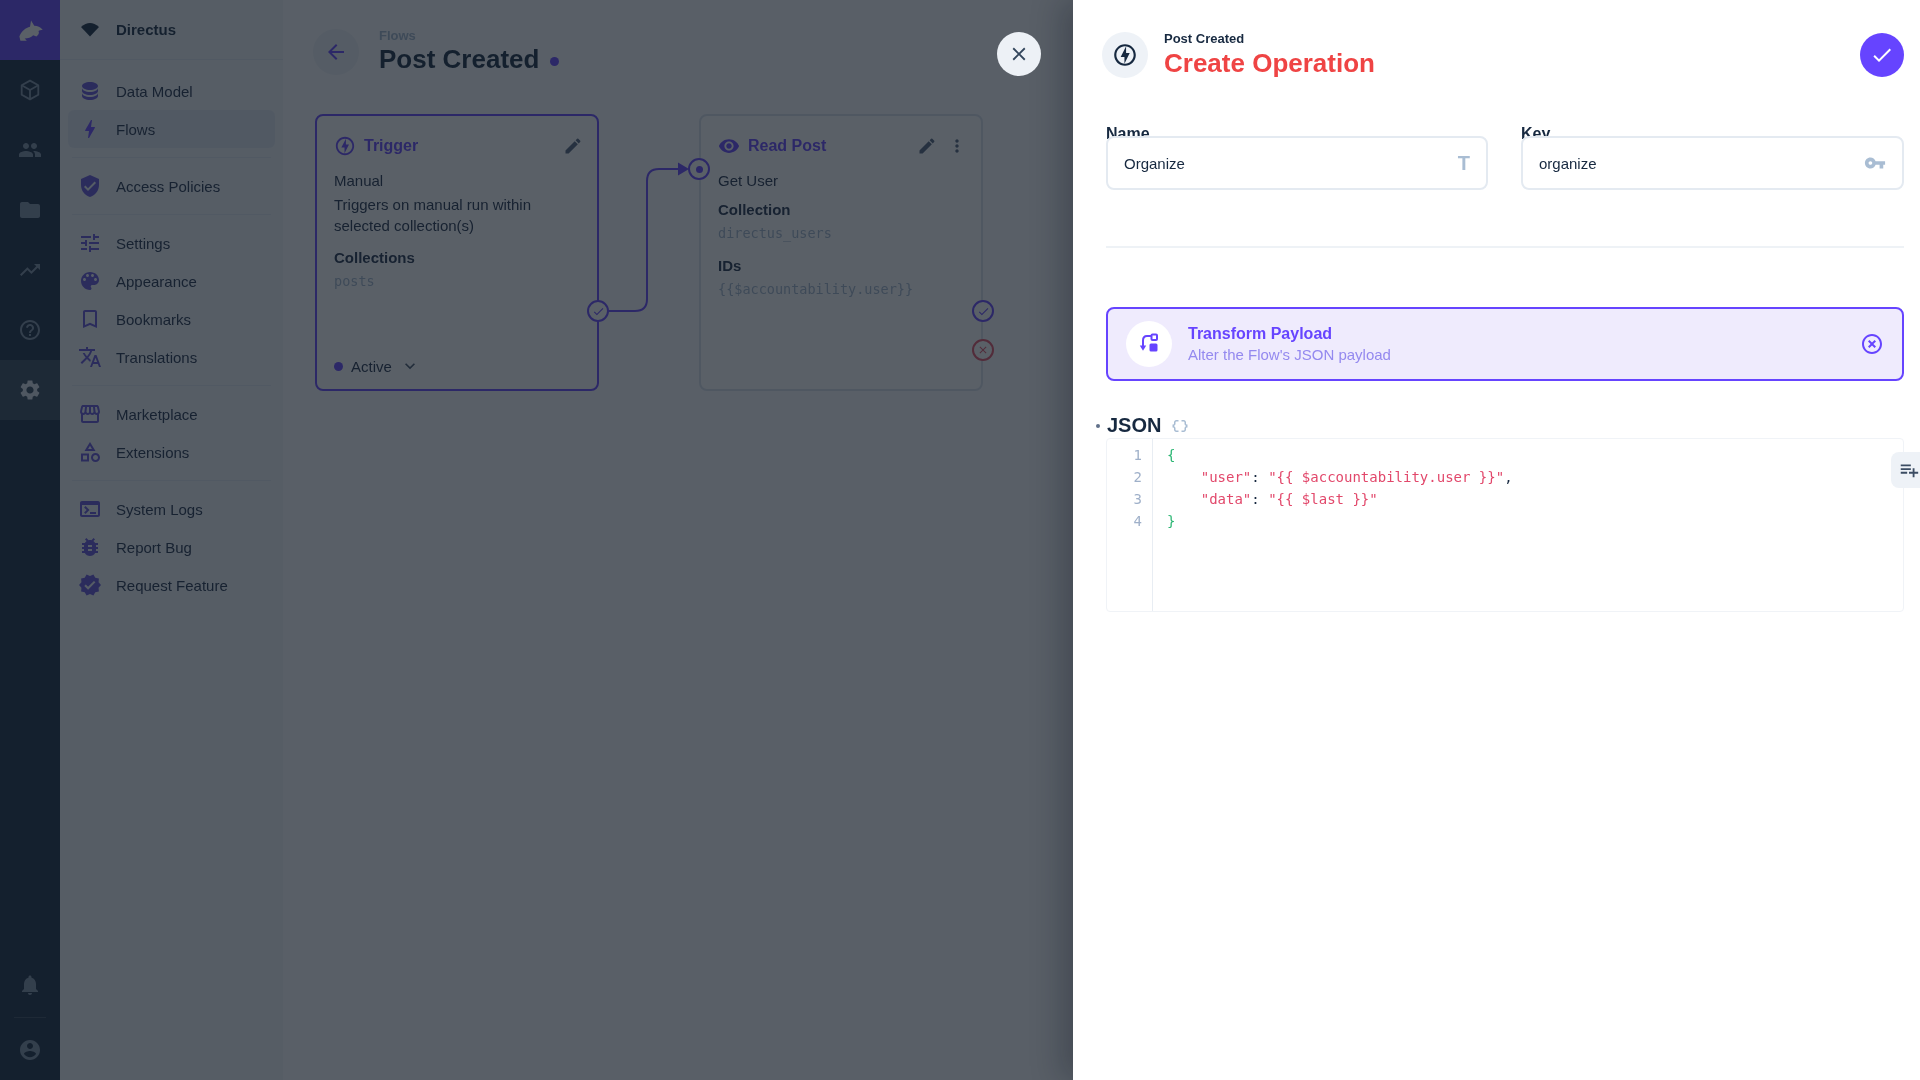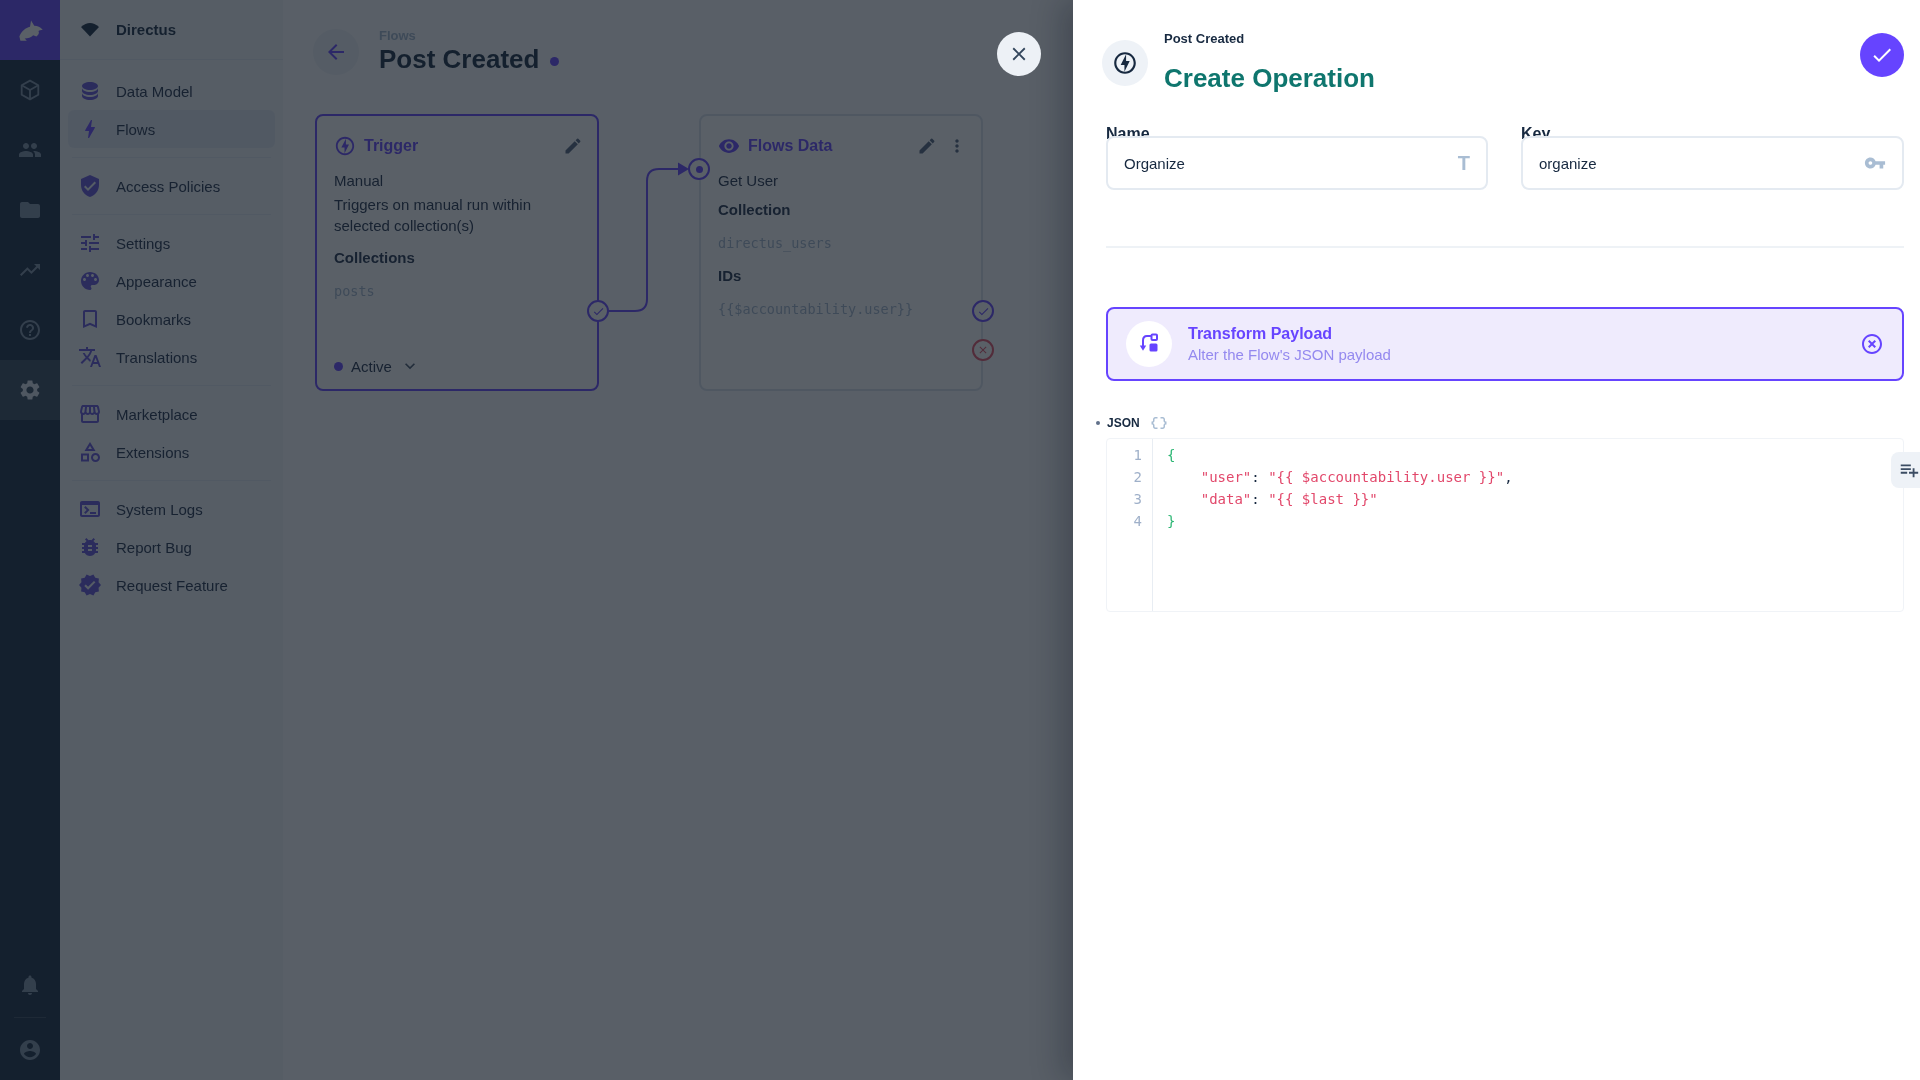--- a/index.html
+++ b/index.html
@@ -40,60 +40,60 @@
   .panel.readdata { left:416px; top:114px; border:2px solid #d9e1ec; }
   .panel-header { display:flex; align-items:center; gap:8px; padding:19px 14px 0 17px; }
   .panel-hicon { display:flex; color:var(--accent); }
   .panel-title { font-size:16px; font-weight:700; color:var(--accent); }
   .panel-actions { margin-left:auto; display:flex; gap:10px; color:#50627c; }
   .panel-actions span { display:flex; cursor:pointer; }
   .panel-body { padding:13px 17px 0; font-size:15px; color:#21304a; line-height:21px; }
   .pb-name { }
   .pb-desc { margin-top:3px; }
   .pb-label { font-weight:600; margin-top:11px; }
-  .mono-val { font-family:"DejaVu Sans Mono", monospace; font-size:13.5px; color:#a2b5cd; margin-top:13px; }
+  .mono-val { font-family:"DejaVu Sans Mono", monospace; font-size:13.5px; color:#a2b5cd; margin-top:3px; }
   .panel-footer { position:absolute; left:17px; bottom:13px; display:flex; align-items:center; gap:8px; font-size:15px; color:#21304a; cursor:pointer; }
   .status-dot { width:9px; height:9px; border-radius:50%; background:var(--accent); }
   .panel-footer .chev { display:flex; color:#44546a; }
 
   .connector { position:absolute; width:22px; height:22px; border-radius:50%; background:#fff; border:2px solid var(--accent); color:var(--accent); display:flex; align-items:center; justify-content:center; z-index:3; }
   .connector.reject { border-color:var(--danger); color:var(--danger); }
   .connector .cdot { width:7px; height:7px; border-radius:50%; background:var(--accent); }
 
   
   .dim { position:absolute; left:0; top:0; width:1073px; height:1080px; background:rgba(20,29,39,0.70); z-index:20; }
 
   
   .close-btn { position:absolute; left:997px; top:32px; width:44px; height:44px; border-radius:50%; background:#edf1f6; color:#33465c; display:flex; align-items:center; justify-content:center; cursor:pointer; z-index:40; }
 
   
   .drawer { position:absolute; left:1073px; top:0; width:847px; height:1080px; background:#fff; z-index:30; box-shadow:-12px 0 28px rgba(8,16,26,0.25); }
   .drawer-header { position:absolute; left:29px; top:31px; display:flex; align-items:center; gap:16px; }
   .dh-icon { width:46px; height:46px; border-radius:50%; background:#eef2f7; color:#172940; display:flex; align-items:center; justify-content:center; }
   .dh-crumb { font-size:13px; font-weight:700; color:#172940; }
-  .dh-title { font-size:26px; font-weight:700; color:#0f766e; margin-top:17px; }
+  .dh-title { font-size:26px; font-weight:700; color:#ef4444; margin-top:2px; }
   .save-btn { position:absolute; left:787px; top:33px; width:44px; height:44px; border-radius:50%; background:var(--accent); color:#fff; display:flex; align-items:center; justify-content:center; cursor:pointer; }
 
   .form-label { position:absolute; font-size:16px; font-weight:700; color:#172940;margin-top:20px; }
   .input { position:absolute; height:54px; border:2px solid #e4eaf1; border-radius:8px; background:#fff; display:flex; align-items:center; padding:11px 16px; }
   .input input { border:none; outline:none; flex:1; font-size:15px; color:#172940; font-family:"Liberation Sans", sans-serif; background:transparent; }
   .input .ricon { margin-left:12px; color:#a9bdd3; display:flex; }
   .t-glyph { font-size:20px; font-weight:700; color:#a9bdd3; line-height:1; }
 
   .drawer-divider { position:absolute; left:33px; top:246px; width:798px; height:2px; background:#eef2f6; }
 
   .op-card { position:absolute; left:33px; top:307px; width:798px; height:74px; background:#efebfd; border:2px solid var(--accent); border-radius:8px; display:flex; align-items:center; gap:16px; padding:0 18px; cursor:pointer; }
   .op-icon { width:46px; height:46px; border-radius:50%; background:#fff; color:var(--accent); display:flex; align-items:center; justify-content:center; }
   .op-title { font-size:16px; font-weight:700; color:var(--accent); }
   .op-sub { font-size:15px; color:#9489ef; margin-top:3px; }
   .op-remove { margin-left:auto; color:var(--accent); display:flex; cursor:pointer; }
 
   .json-row { position:absolute; left:23px; top:414px; display:flex; align-items:center; gap:7px; }
   .req-dot { width:4px; height:4px; border-radius:50%; background:#60708a; }
-  .json-label { font-size:12px; font-weight:700; color:#172940; }
+  .json-label { font-size:20px; font-weight:700; color:#172940; }
   .json-icon { display:flex; color:#a9bdd3; margin-left:3px; }
 
   .editor { position:absolute; left:33px; top:438px; width:798px; height:174px; background:#fff; border:1px solid #f0f3f7; border-radius:4px; display:flex; overflow:hidden; }
   .gutter { width:46px; flex:none; border-right:1px solid #e8edf3; padding-top:8px; }
   .gutter div { height:22px; text-align:right; padding-right:10px; font-family:"DejaVu Sans Mono", monospace; font-size:14px; color:#9fb0c9; }
   .code { flex:1; padding:8px 0 0 14px; }
   .code div { height:22px; font-family:"DejaVu Sans Mono", monospace; font-size:14px; color:#172940; white-space:pre; }
   .tok-str { color:var(--string); }
   .tok-brace { color:var(--brace); }
   .editor-btn { position:absolute; top:452px; left:818px; width:36px; height:36px; border-radius:8px; background:#eef2f7; color:#3b4c63; display:flex; align-items:center; justify-content:center; cursor:pointer; z-index:31; }
@@ -339,21 +339,21 @@
       </div>
     </div>
 
     <div class="panel readdata">
       <div class="panel-header">
         <span class="panel-hicon">
           <svg viewBox="0 0 24 24" width="22" height="22">
               <path fill="currentColor" d="M12 4.5C7 4.5 2.73 7.61 1 12c1.73 4.39 6 7.5 11 7.5s9.27-3.11 11-7.5c-1.73-4.39-6-7.5-11-7.5zM12 17c-2.76 0-5-2.24-5-5s2.24-5 5-5 5 2.24 5 5-2.24 5-5 5zm0-8c-1.66 0-3 1.34-3 3s1.34 3 3 3 3-1.34 3-3-1.34-3-3-3z"></path>
             </svg>
         </span>
-        <span class="panel-title">Flows Data</span>
+        <span class="panel-title">Read Post</span>
         <span class="panel-actions">
           <span>
               <svg viewBox="0 0 24 24" width="20" height="20">
                 <path fill="currentColor" d="M3 17.25V21h3.75L17.81 9.94l-3.75-3.75L3 17.25zM20.71 7.04c.39-.39.39-1.02 0-1.41l-2.34-2.34a.9959.9959 0 0 0-1.41 0l-1.83 1.83 3.75 3.75 1.83-1.83z"></path>
               </svg>
             </span>
           <span>
               <svg viewBox="0 0 24 24" width="20" height="20">
                 <path fill="currentColor" d="M12 8c1.1 0 2-.9 2-2s-.9-2-2-2-2 .9-2 2 .9 2 2 2zm0 2c-1.1 0-2 .9-2 2s.9 2 2 2 2-.9 2-2-.9-2-2-2zm0 6c-1.1 0-2 .9-2 2s.9 2 2 2 2-.9 2-2-.9-2-2-2z"></path>
               </svg>

